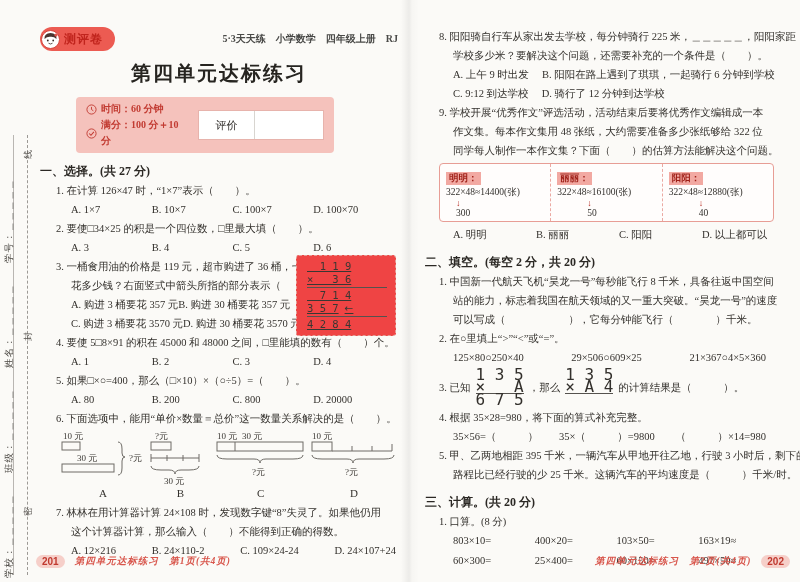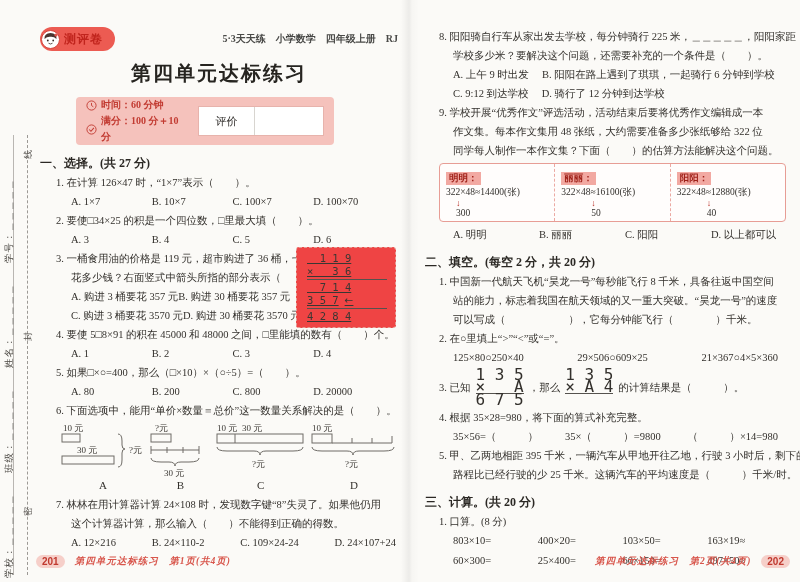--- a/index.html
+++ b/index.html
@@ -24,32 +24,32 @@
     font-size:9px; color:#55524e; transform:rotate(-90deg);
   }
   
   .page-left  { position:absolute; left:0;   top:0; width:406px; height:582px; }
   .page-right { position:absolute; left:419px; top:0; width:381px; height:582px; }
   .gutter {
     position:absolute; left:401px; top:0; width:18px; height:582px;
     background:linear-gradient(90deg, rgba(0,0,0,0) 0%, rgba(0,0,0,0.06) 45%, rgba(0,0,0,0.02) 60%, rgba(0,0,0,0) 100%);
   }
   .content-l { margin:26px 8px 0 40px; }
-  .content-r { margin:27px 8px 0 6px; }
+  .content-r { margin:27px 20px 0 6px; }
   
   .hdr-row { display:flex; justify-content:space-between; align-items:center; height:26px; }
   .badge {
     display:inline-flex; align-items:center; gap:4px;
     background:#ec5b52; border-radius:13px; padding:2px 12px 2px 1px; height:24px;
   }
   .badge-text { color:#c0241d; font-weight:bold; font-size:12px; letter-spacing:1px; }
   .series { font-size:10px; font-weight:bold; color:#4a4a48; }
   .paper-title { text-align:center; font-size:20px; font-weight:bold; letter-spacing:2px; margin-top:8px; color:#262420; }
   .info-panel {
-    margin:10px 0 0 36px; width:258px; height:48px; background:#f5c2bc; border-radius:4px;
+    margin:10px 0 0 36px; width:258px; height:56px; background:#f5c2bc; border-radius:4px;
     display:flex; align-items:center; padding:0 10px; gap:10px;
   }
   .info-lines { flex:1; }
   .info-line { display:flex; align-items:center; gap:4px; font-size:10px; font-weight:bold; color:#c23b32; line-height:16px; }
   .mini-icon { width:11px; height:11px; flex:0 0 11px; }
   .eval-box { display:flex; width:126px; height:30px; background:#fff; border:1px solid #e7b3ac; }
   .eval-cell1 { width:56px; display:flex; align-items:center; justify-content:center; font-size:11px; color:#2e2b28; border-right:1px solid #d8d5d0; }
   .eval-cell2 { flex:1; }
   
   .sec-title { font-size:12px; font-weight:bold; margin-top:9px; line-height:19px; white-space:nowrap; color:#2b2824; }

